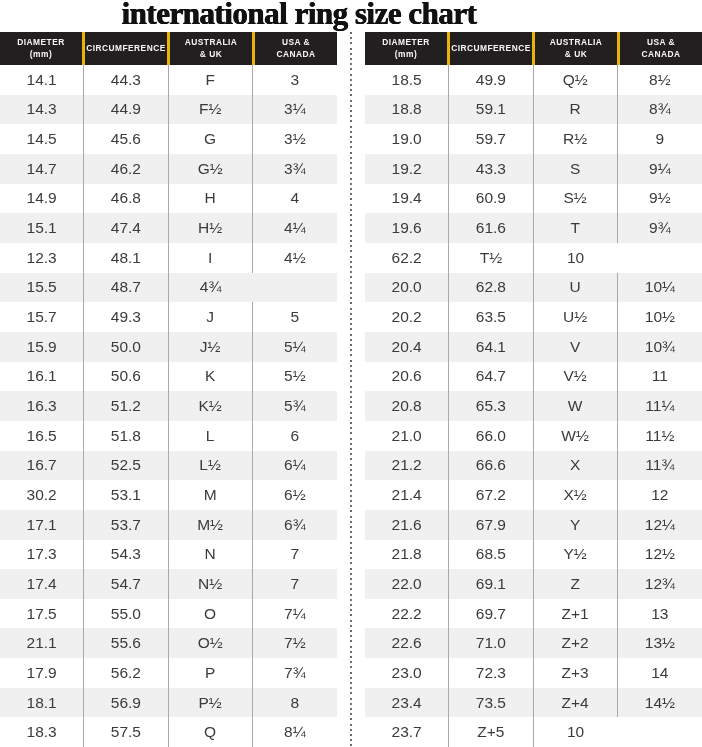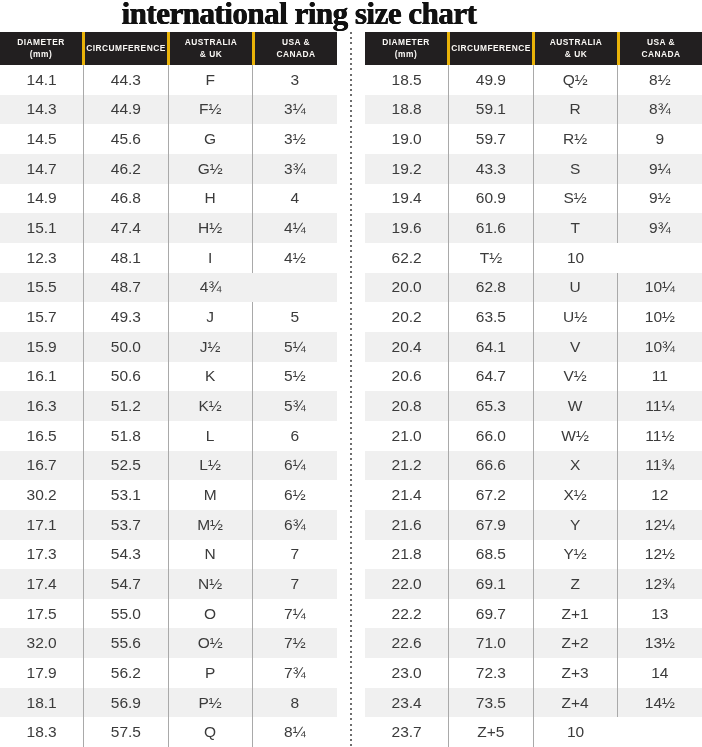--- a/index.html
+++ b/index.html
@@ -235,21 +235,21 @@
             <div class="tcell">N½</div>
             <div class="tcell">7</div>
           </div>
           <div class="trow">
             <div class="tcell">17.5</div>
             <div class="tcell">55.0</div>
             <div class="tcell">O</div>
             <div class="tcell">7¼</div>
           </div>
           <div class="trow">
-            <div class="tcell">32.0</div>
+            <div class="tcell">21.1</div>
             <div class="tcell">55.6</div>
             <div class="tcell">O½</div>
             <div class="tcell">7½</div>
           </div>
           <div class="trow">
             <div class="tcell">17.9</div>
             <div class="tcell">56.2</div>
             <div class="tcell">P</div>
             <div class="tcell">7¾</div>
           </div>

